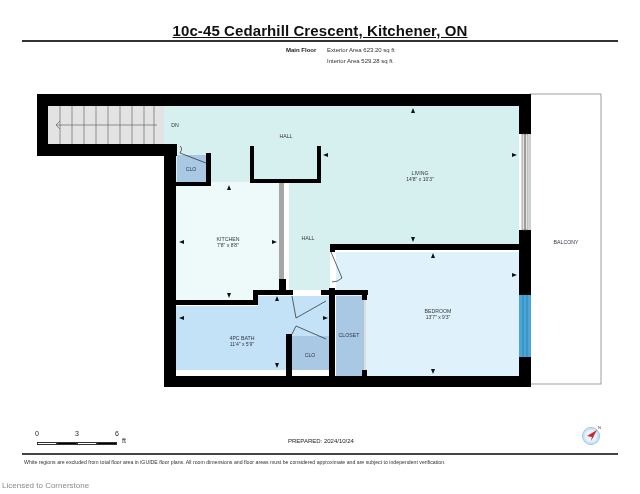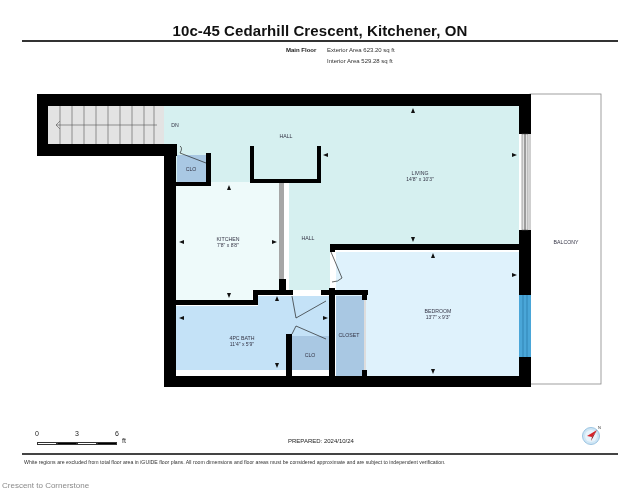--- a/index.html
+++ b/index.html
@@ -1,19 +1,19 @@
 <!DOCTYPE html>
 <html><head>
 <meta charset="utf-8">
 <style>
   * { box-sizing: border-box; margin: 0; padding: 0; }
   html, body { width: 640px; height: 494px; background: #ffffff; overflow: hidden; }
   body { position: relative; font-family: "Liberation Sans", sans-serif; color: #111; }
 
-  .title { position: absolute; left: 0; width: 640px; top: 22px; text-align: center; font-size: 15px; font-weight: bold; color: #111; letter-spacing: 0.1px; }
+  .title { position: absolute; left: 0; width: 640px; top: 22px; text-align: center; font-size: 15px; font-weight: bold; color: #111; letter-spacing: 0.1px; text-decoration: underline; }
   .title-rule { position: absolute; left: 22px; top: 40px; width: 596px; height: 1.5px; background: #333; }
   .floor-name { position: absolute; left: 286px; top: 47px; font-size: 6px; font-weight: bold; color: #222; }
   .area-line { position: absolute; left: 327px; font-size: 6px; color: #333; }
   .area-ext { top: 47px; }
   .area-int { top: 58px; }
 
   .plan { position: absolute; left: 0; top: 0; width: 640px; height: 494px; }
   .room-label { position: absolute; font-size: 5.2px; color: #334; text-align: center; line-height: 1.2; transform: translateX(-50%); white-space: nowrap; }
   .room-dim { display: block; font-size: 5px; }
 
@@ -195,13 +195,13 @@
 <svg class="compass" viewBox="0 0 24 24" xmlns="http://www.w3.org/2000/svg">
   <circle cx="11" cy="13" r="8.5" fill="#cfe6f5" stroke="#9bc4e2" stroke-width="1"></circle>
   <circle cx="11" cy="13" r="6" fill="#e8f3fb"></circle>
   <polygon points="17,7 7,13 12,14" fill="#d81f26"></polygon>
   <polygon points="17,7 12,14 11,18" fill="#8b1016"></polygon>
   <text x="18" y="6" font-size="4" font-family="Liberation Sans, sans-serif" fill="#333">N</text>
 </svg>
 
 <div class="footer-rule"></div>
 <div class="disclaimer">White regions are excluded from total floor area in iGUIDE floor plans. All room dimensions and floor areas must be considered approximate and are subject to independent verification.</div>
-<div class="license">Crescent to Cornerstone</div>
+<div class="license">Licensed to Cornerstone</div>
 
 </body></html>

